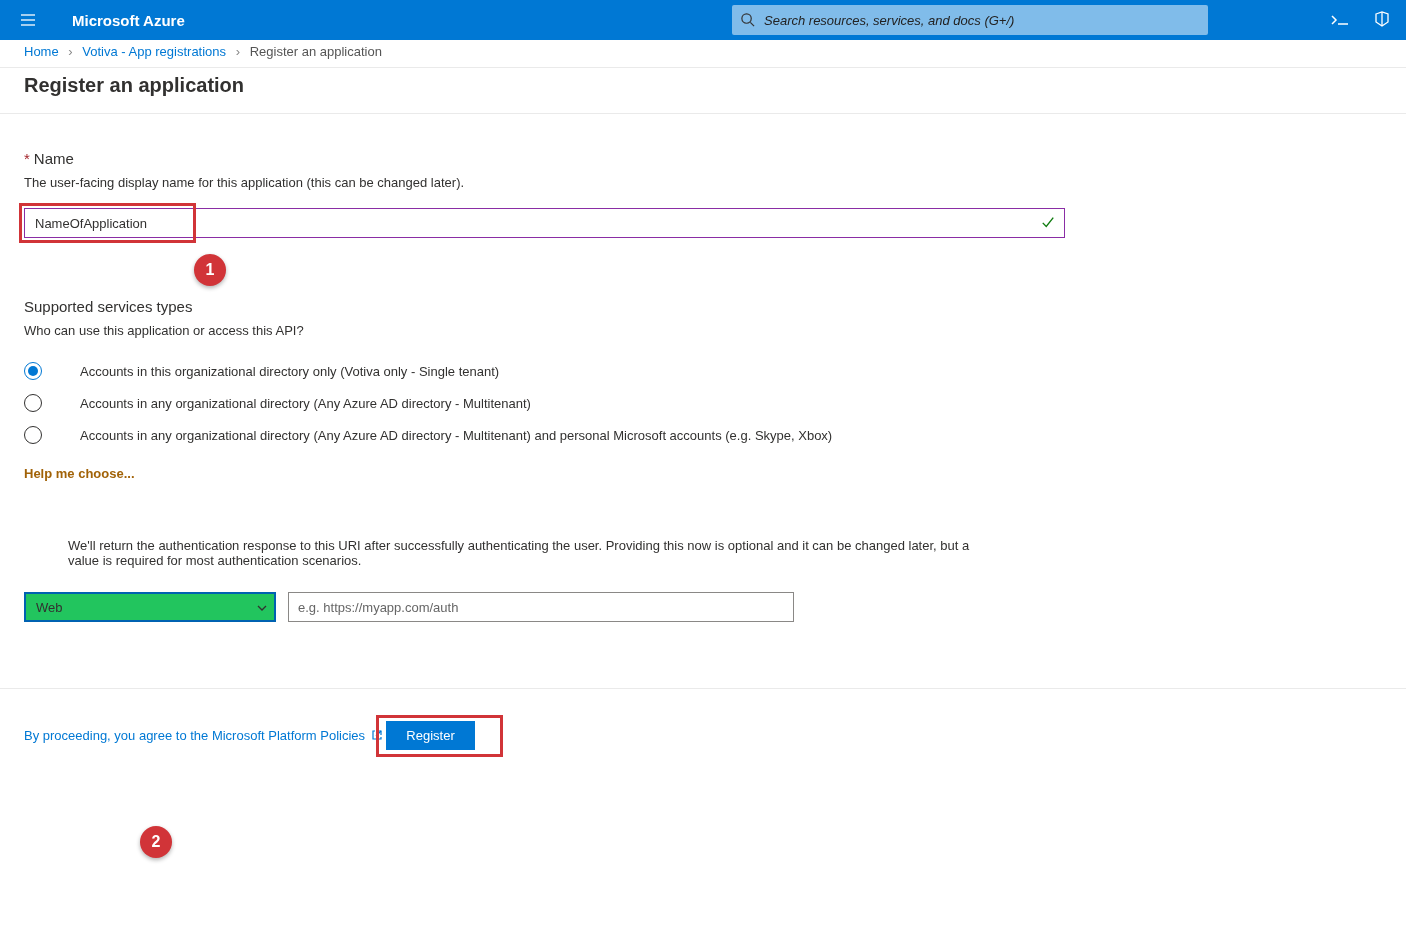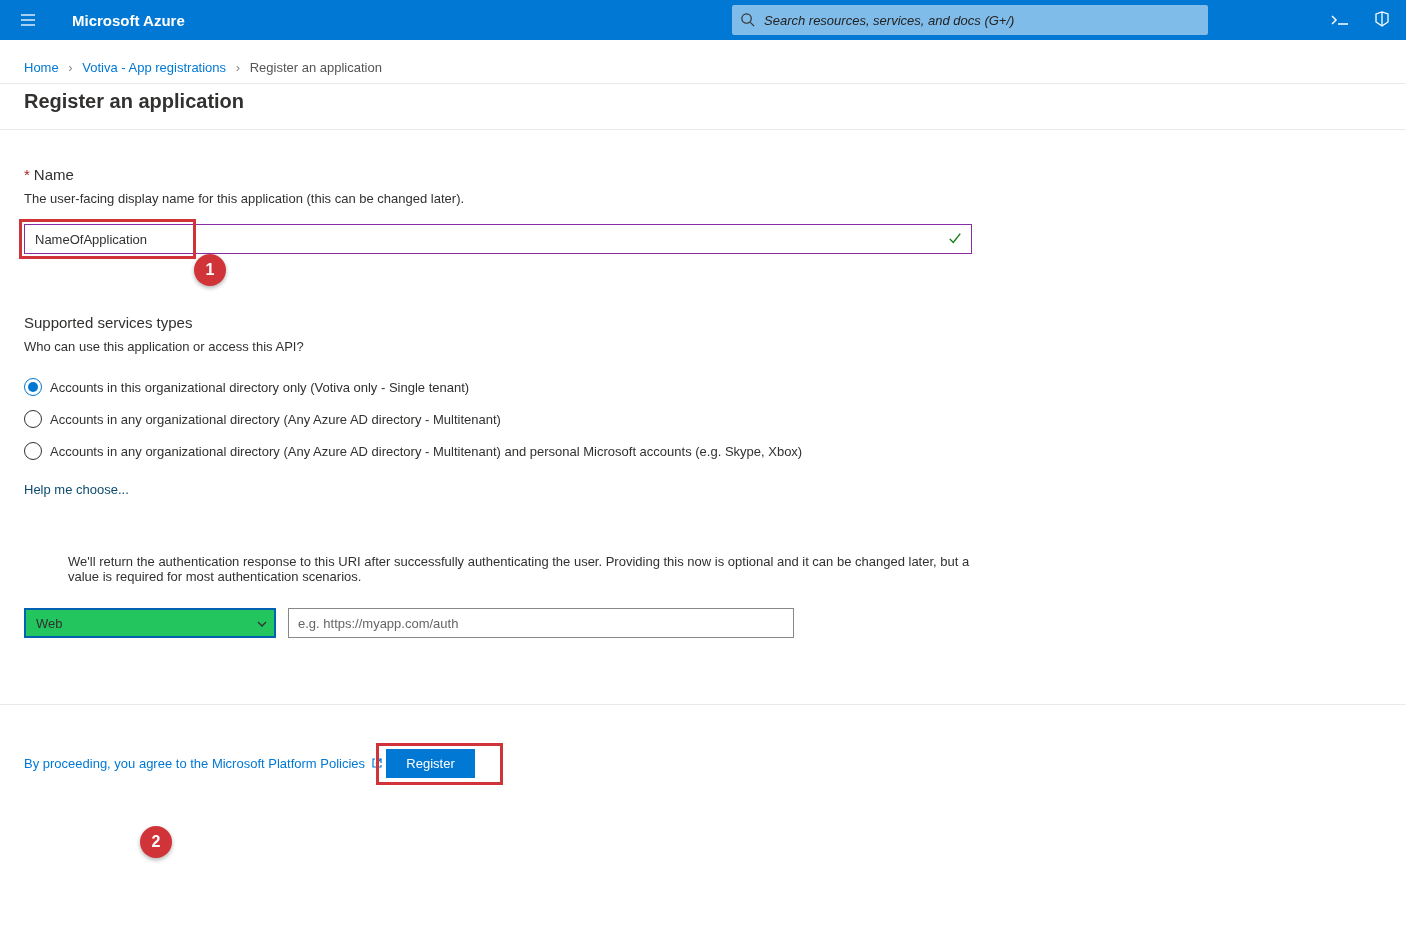--- a/index.html
+++ b/index.html
@@ -10,62 +10,62 @@
   .hamburger svg { width: 16px; height: 16px; }
   .brand { font-size: 15px; font-weight: 600; margin-left: 24px; text-align: center; }
   .topbar-spacer { flex: 1; }
   .search-wrap { width: 476px; position: relative; margin-right: 120px; }
   .search-input { width: 100%; height: 30px; background: rgba(255,255,255,0.5); border: none; border-radius: 2px; padding: 0 8px 0 32px; font-size: 13px; font-style: italic; color: #222; }
   .search-input::placeholder { color: #222; font-style: italic; }
   .search-icon { position: absolute; left: 8px; top: 7px; }
   .topbar-right { display: flex; align-items: center; gap: 18px; margin-right: 4px; }
   .topbar-icon { width: 24px; height: 24px; display: flex; align-items: center; justify-content: center; cursor: pointer; }
 
-  .breadcrumb { padding: 20px 24px 8px; font-size: 13px; border-bottom: 1px solid #eaeaea; }
+  .breadcrumb { padding: 4px 24px 8px; font-size: 13px; border-bottom: 1px solid #eaeaea; }
   .breadcrumb a { color: #0078d4; text-decoration: none; }
   .breadcrumb .sep { color: #888; margin: 0 6px; }
   .breadcrumb .current { color: #555; }
 
   .page-title { font-size: 20px; font-weight: 600; padding: 6px 24px 16px; border-bottom: 1px solid #eaeaea; }
 
   .content { padding: 36px 24px 0; max-width: 1000px; }
   
   .field-label { font-size: 15px; color: #323130; }
   .required-star { color: #a4262c; margin-right: 4px; }
   .field-desc { font-size: 13px; color: #323130; margin-top: 8px; margin-bottom: 18px; }
   
-  .name-input-wrap { position: relative; width: 948px; }
+  .name-input-wrap { position: relative; width: 1041px; }
   .name-input { width: 100%; height: 30px; border: 1px solid #8a2da5; padding: 0 32px 0 10px; font-size: 13px; color: #323130; }
   .check-icon { position: absolute; right: 10px; top: 7px; color: #107c10; }
   .highlight-box { position: absolute; border: 3px solid #d13438; left: -5px; top: -5px; width: 177px; height: 40px; pointer-events: none; }
   .callout-badge { position: absolute; width: 32px; height: 32px; border-radius: 50%; background: #d13438; color: #fff; display: flex; align-items: center; justify-content: center; font-size: 16px; font-weight: 600; box-shadow: 0 2px 4px rgba(0,0,0,.3); }
   .badge-1 { left: 194px; top: 254px; }
   .badge-2 { left: 140px; top: 826px; }
 
   .section { margin-top: 60px; }
   .section-title { font-size: 15px; color: #323130; margin-bottom: 8px; }
   .section-desc { font-size: 13px; color: #323130; margin-bottom: 24px; }
 
-  .radio-row { display: flex; align-items: center; margin-bottom: 14px; }
+  .radio-row { display: flex; align-items: center; margin-bottom: 14px; gap: 30px; }
   .radio { appearance: none; width: 18px; height: 18px; border: 1px solid #323130; border-radius: 50%; margin-right: 8px; position: relative; cursor: pointer; flex-shrink: 0; }
   .radio:checked { border-color: #0078d4; }
   .radio:checked::after { content: ""; position: absolute; width: 10px; height: 10px; background: #0078d4; border-radius: 50%; top: 3px; left: 3px; }
   .radio-label { font-size: 13px; color: #323130; cursor: pointer; }
 
-  .link { color: #0c4a6e; font-size: 13px; text-decoration: none; cursor: pointer; }
+  .link { color: #a16207; font-size: 13px; text-decoration: none; cursor: pointer; font-weight: bold; }
 
   .redirect-section { margin-top: 56px; }
   .redirect-row { display: flex; gap: 12px; margin-top: 18px; }
   .select-wrap { position: relative; width: 252px; }
   .select { width: 100%; height: 30px; border: 2px solid #0062b1; padding: 0 30px 0 10px; font-size: 13px; color: #323130; background: #22c55e; appearance: none; cursor: pointer; }
   .select-chevron { position: absolute; right: 8px; top: 8px; pointer-events: none; }
   .uri-input { width: 506px; height: 30px; border: 1px solid #8a8886; padding: 0 9px; font-size: 13px; }
   .uri-input::placeholder { color: #666; }
 
-  .footer { margin-top: 66px; border-top: 1px solid #eaeaea; padding: 24px 24px; }
+  .footer { margin-top: 66px; border-top: 1px solid #eaeaea; padding: 12px 24px; }
   .policy-text { font-size: 13px; color: #0078d4; }
   .ext-icon { display: inline-block; vertical-align: middle; margin-left: 2px; }
   
   .register-wrap { position: relative; display: inline-block; margin-top: 20px; }
   .register-btn { background: #0078d4; color: #fff; border: none; padding: 7px 20px; font-size: 13px; cursor: pointer; }
   .register-highlight { position: absolute; border: 3px solid #d13438; left: -10px; top: -6px; width: 127px; height: 42px; pointer-events: none; }
 </style>
 </head>
 <body>
 

